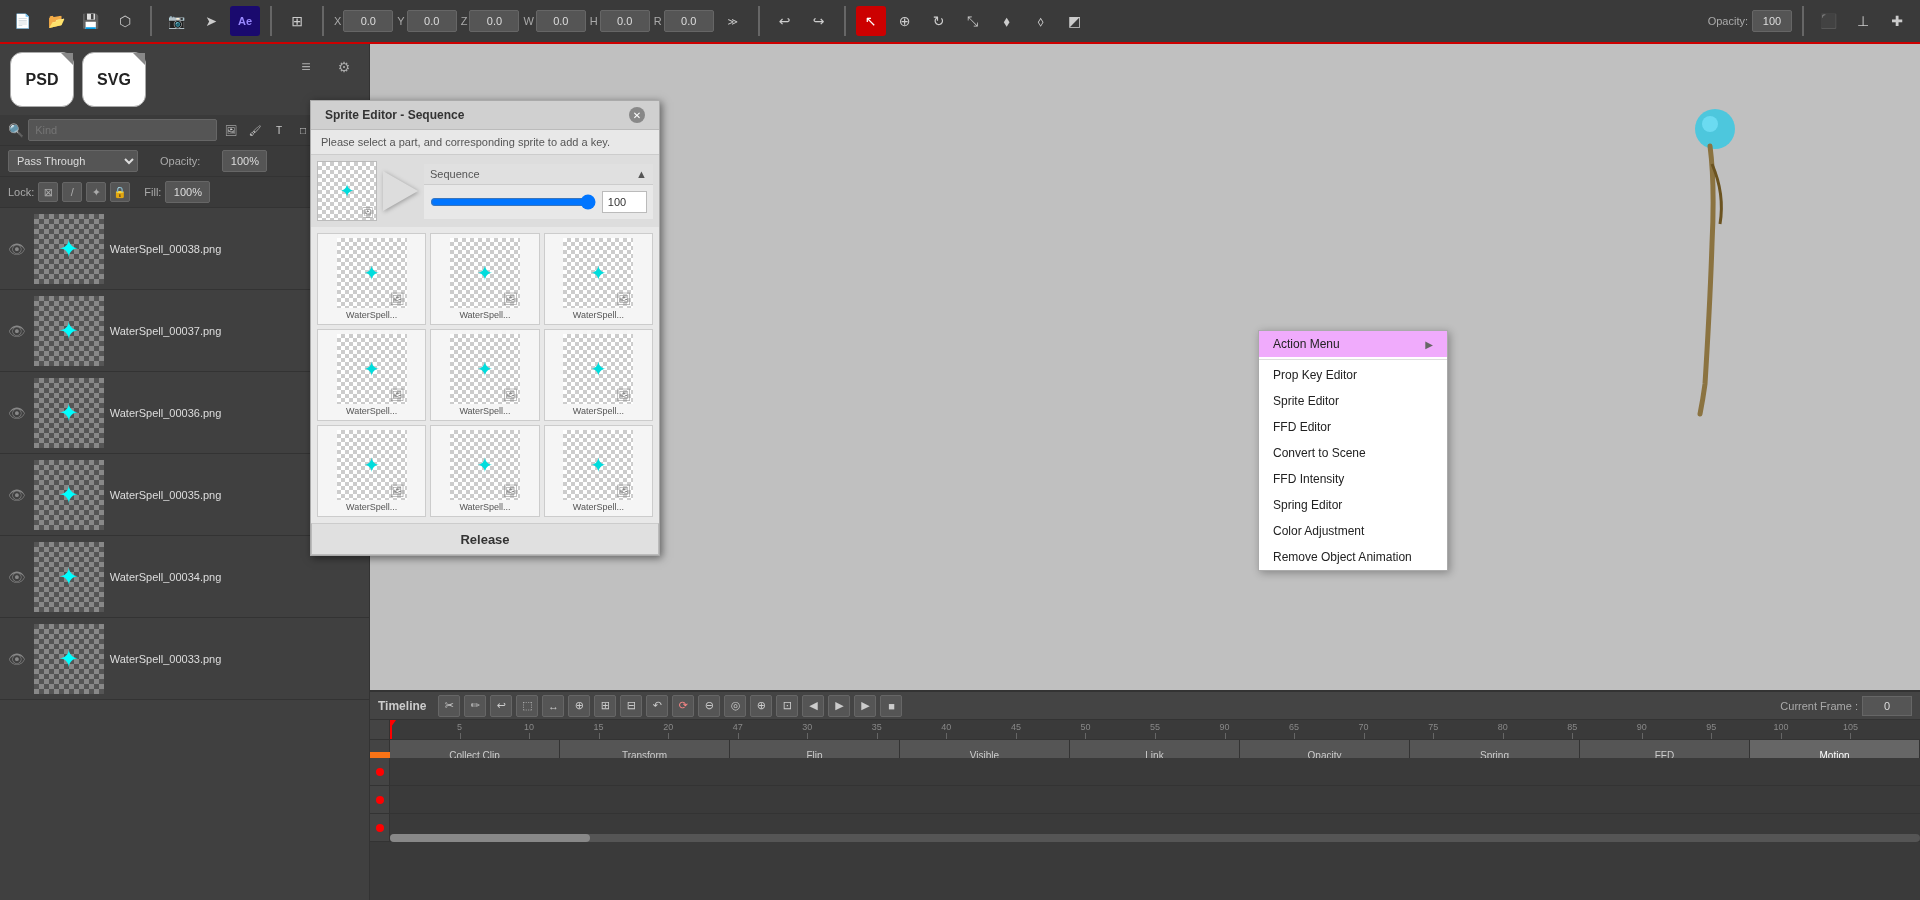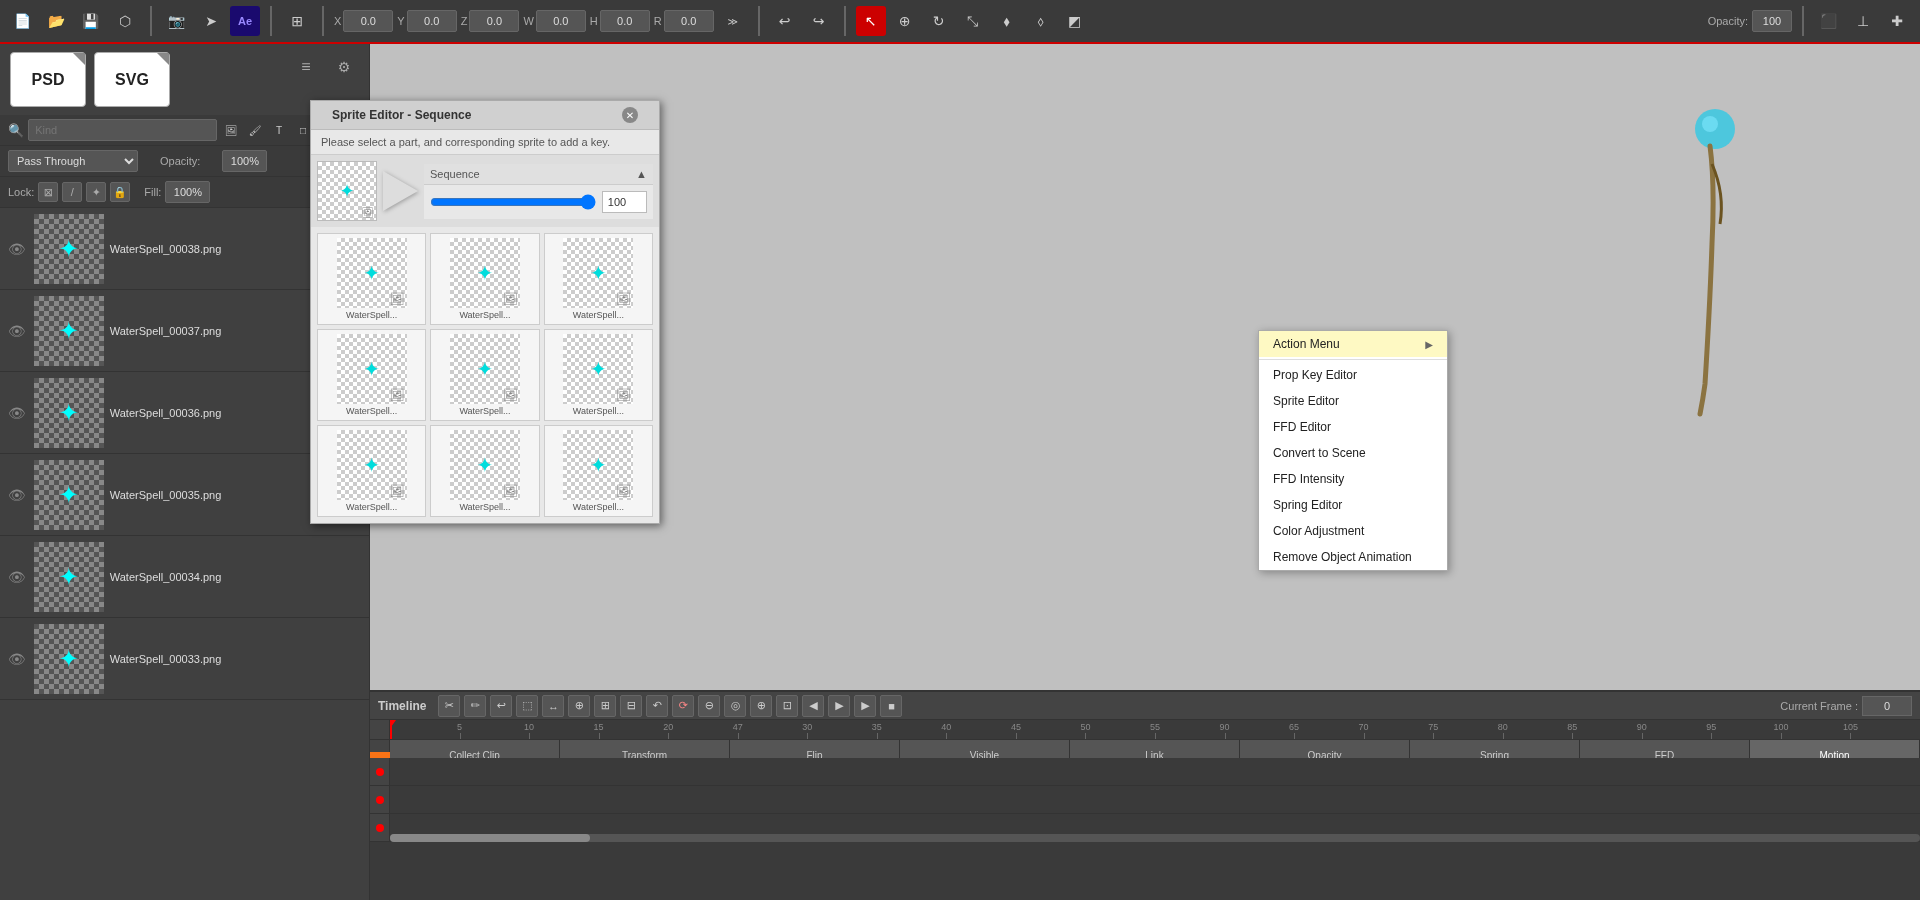--- a/index.html
+++ b/index.html
@@ -33,24 +33,24 @@
     #left-panel {
       position: absolute; top: 44px; left: 0; width: 370px; bottom: 0;
       background: #404040; border-right: 1px solid #333;
     }
 
     
     .file-icons {
       display: flex; gap: 8px; padding: 8px 10px;
     }
     .file-icon {
-      width: 76px; height: 55px; background: #fff; border: 1px solid #aaa;
+      width: 64px; height: 55px; background: #fff; border: 1px solid #aaa;
       display: flex; flex-direction: column; align-items: center; justify-content: center;
       color: #333; font-size: 13px; font-weight: bold; cursor: pointer;
-      border-radius: 4px; position: relative;
+      border-radius: 12px; position: relative;
     }
     .file-icon .fold {
       position: absolute; top: 0; right: 0;
       width: 0; height: 0;
       border-style: solid;
       border-width: 0 12px 12px 0;
       border-color: transparent #888 transparent transparent;
     }
     .file-icon-label { font-size: 16px; font-weight: bold; color: #222; }
 
@@ -109,21 +109,21 @@
     }
     .layer-name { font-size: 11px; color: #ddd; }
 
     
     #sprite-editor {
       position: absolute; top: 100px; left: 310px;
       width: 350px; background: #e8e8e8; border: 1px solid #aaa;
       box-shadow: 2px 2px 8px rgba(0,0,0,0.5); z-index: 100;
     }
     .dialog-title-bar {
-      background: #d0d0d0; padding: 6px 21px;
+      background: #d0d0d0; padding: 6px 14px;
       display: flex; align-items: center; justify-content: space-between;
       border-bottom: 1px solid #bbb; cursor: move;
     }
     .dialog-title { font-size: 12px; color: #333; font-weight: bold; }
     .dialog-close {
       width: 16px; height: 16px; background: #888; border-radius: 50%;
       display: flex; align-items: center; justify-content: center;
       color: white; font-size: 10px; cursor: pointer;
     }
     .dialog-hint {
@@ -175,21 +175,21 @@
     
     #context-menu {
       position: absolute; top: 330px; left: 1258px;
       width: 190px; background: #fff; border: 1px solid #aaa;
       box-shadow: 2px 2px 8px rgba(0,0,0,0.3); z-index: 200;
     }
     .ctx-item {
       padding: 6px 14px; font-size: 12px; color: #222;
       cursor: pointer; display: flex; align-items: center; justify-content: space-between;
     }
-    .ctx-item.highlighted { background: #fef9c3; }
+    .ctx-item.highlighted { background: #f0abfc; }
     .ctx-arrow { font-size: 10px; color: #666; }
     .ctx-divider { height: 1px; background: #ddd; margin: 2px 0; }
 
     
     #main-canvas {
       position: absolute; top: 44px; left: 370px; right: 0; bottom: 210px;
       background: #c8c8c8; overflow: hidden;
     }
     .canvas-bg {
       width: 100%; height: 100%; background: #c0c0c0;
@@ -499,20 +499,21 @@
     <div class="sprite-cell">
       <div class="sprite-cell-thumb">
         <div class="sprite-cell-checker"></div>
         <span class="sprite-cell-img">✦</span>
         <span class="sprite-cell-icon">🖼</span>
       </div>
       <span class="sprite-cell-name">WaterSpell...</span>
     </div>
   </div>
 
+  <button class="release-btn">Release</button>
 </div>
 
 <div id="context-menu">
   <div class="ctx-item highlighted">
     <span>Action Menu</span>
     <span class="ctx-arrow">▶</span>
   </div>
   <div class="ctx-divider"></div>
   <div class="ctx-item">
     <span>Prop Key Editor</span>

